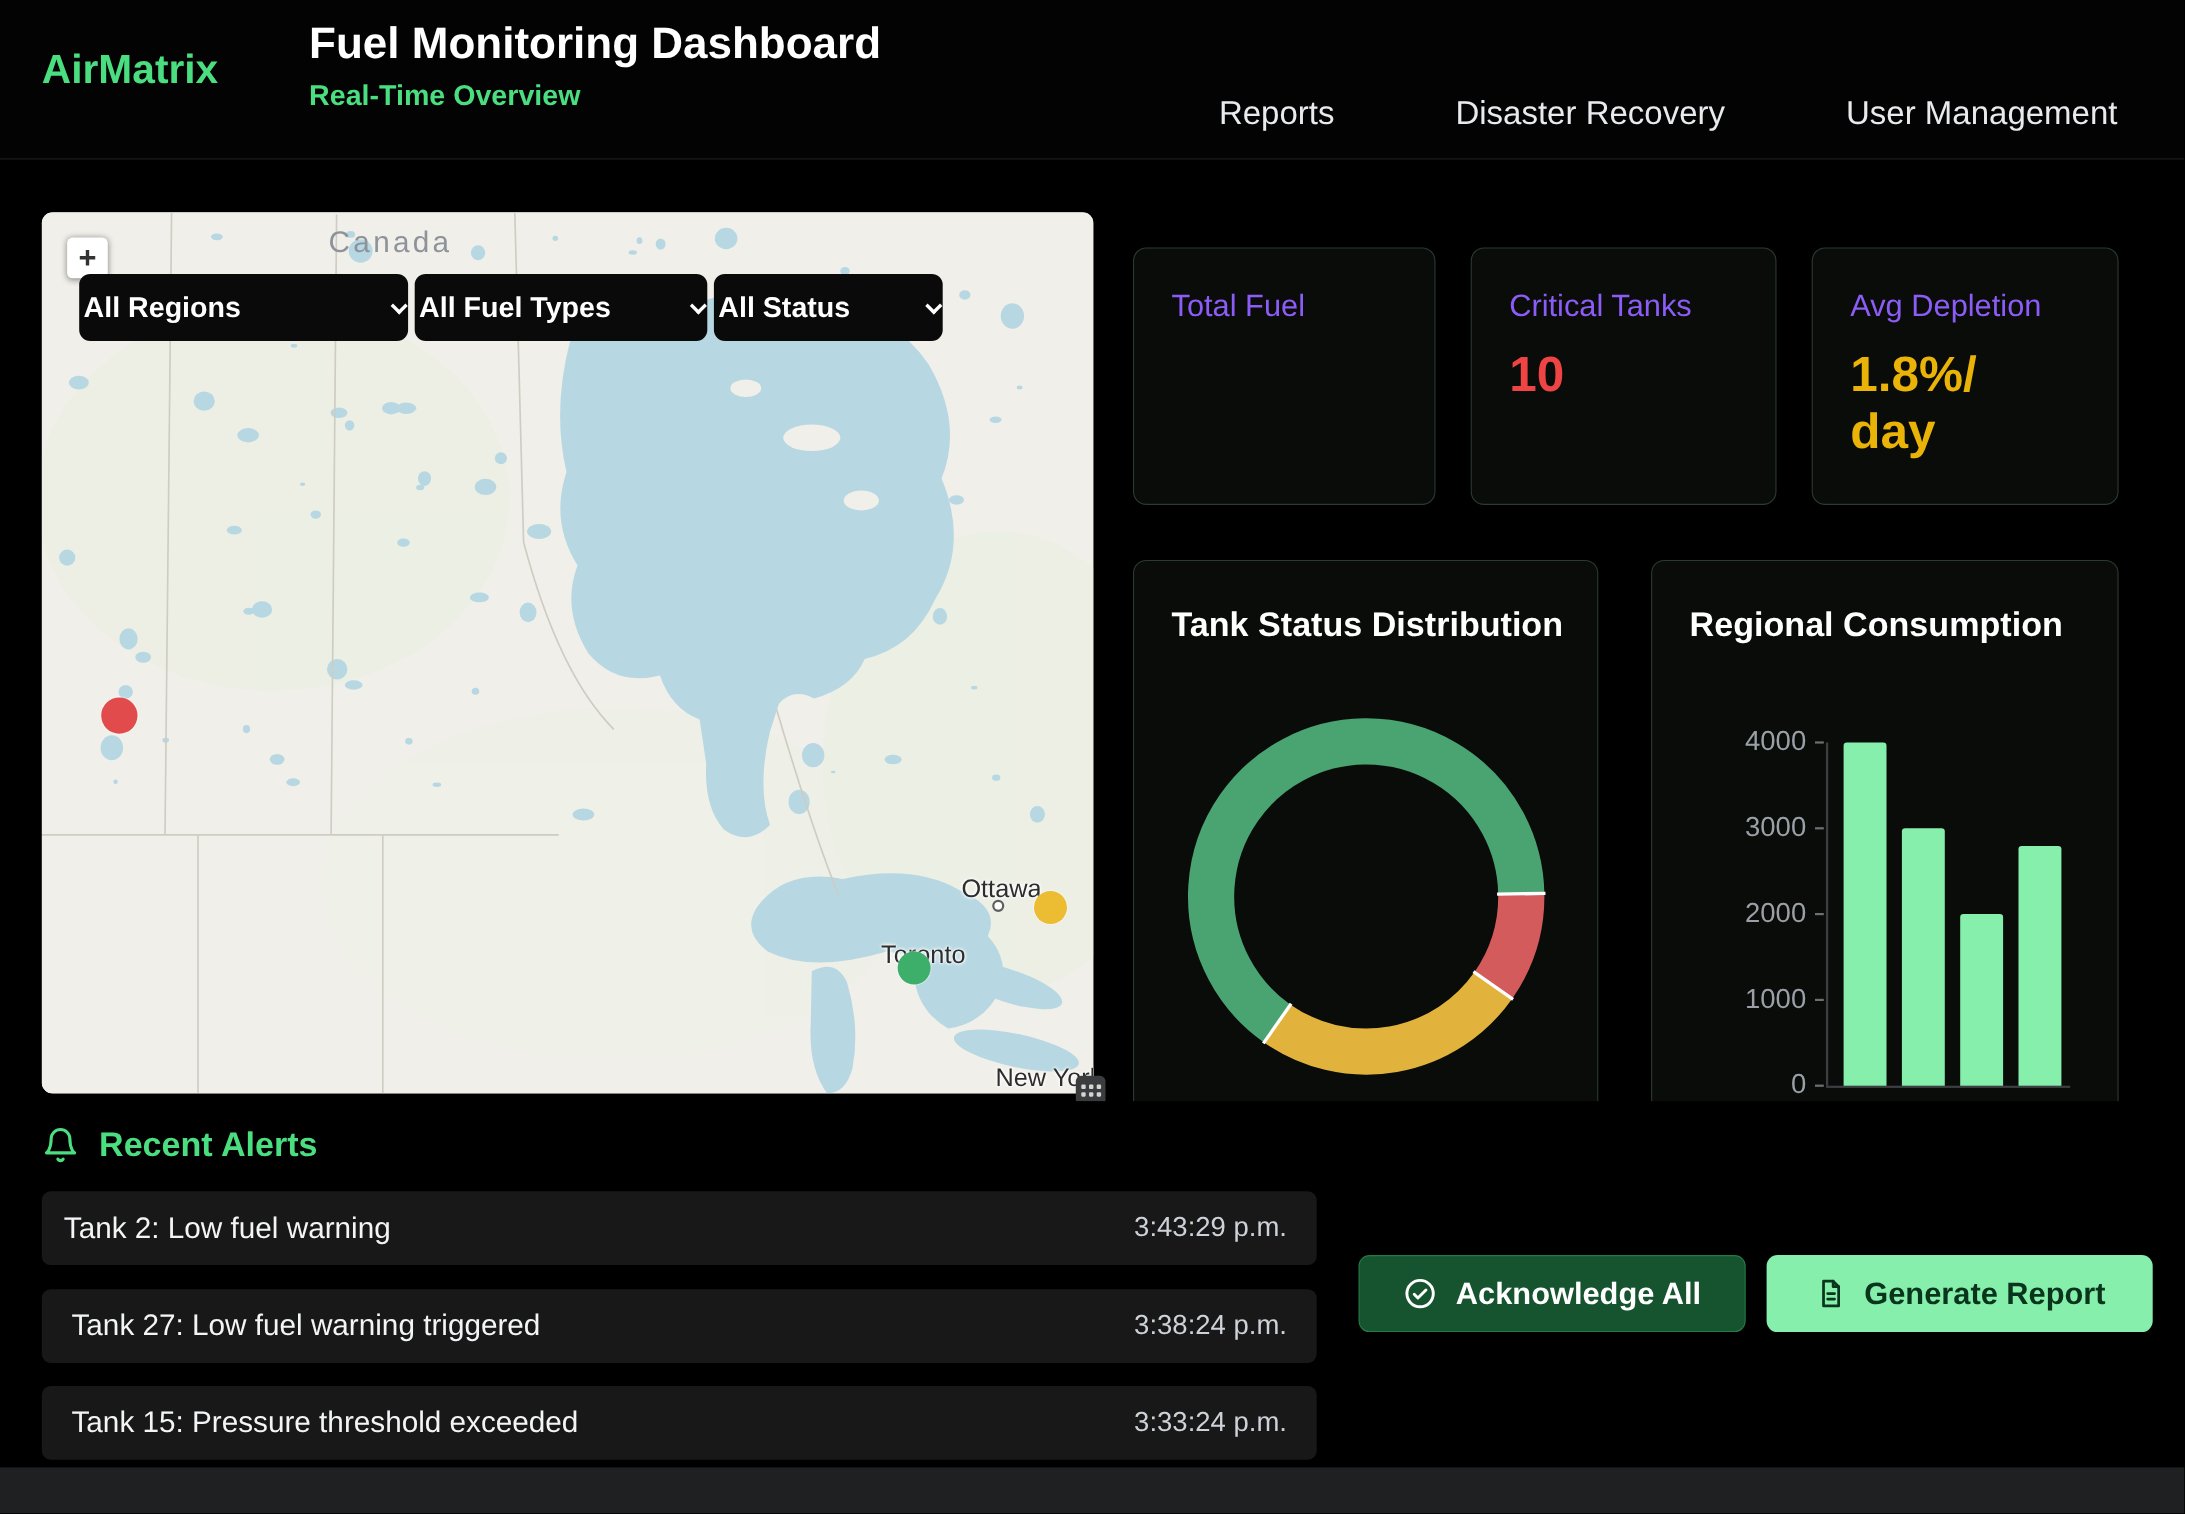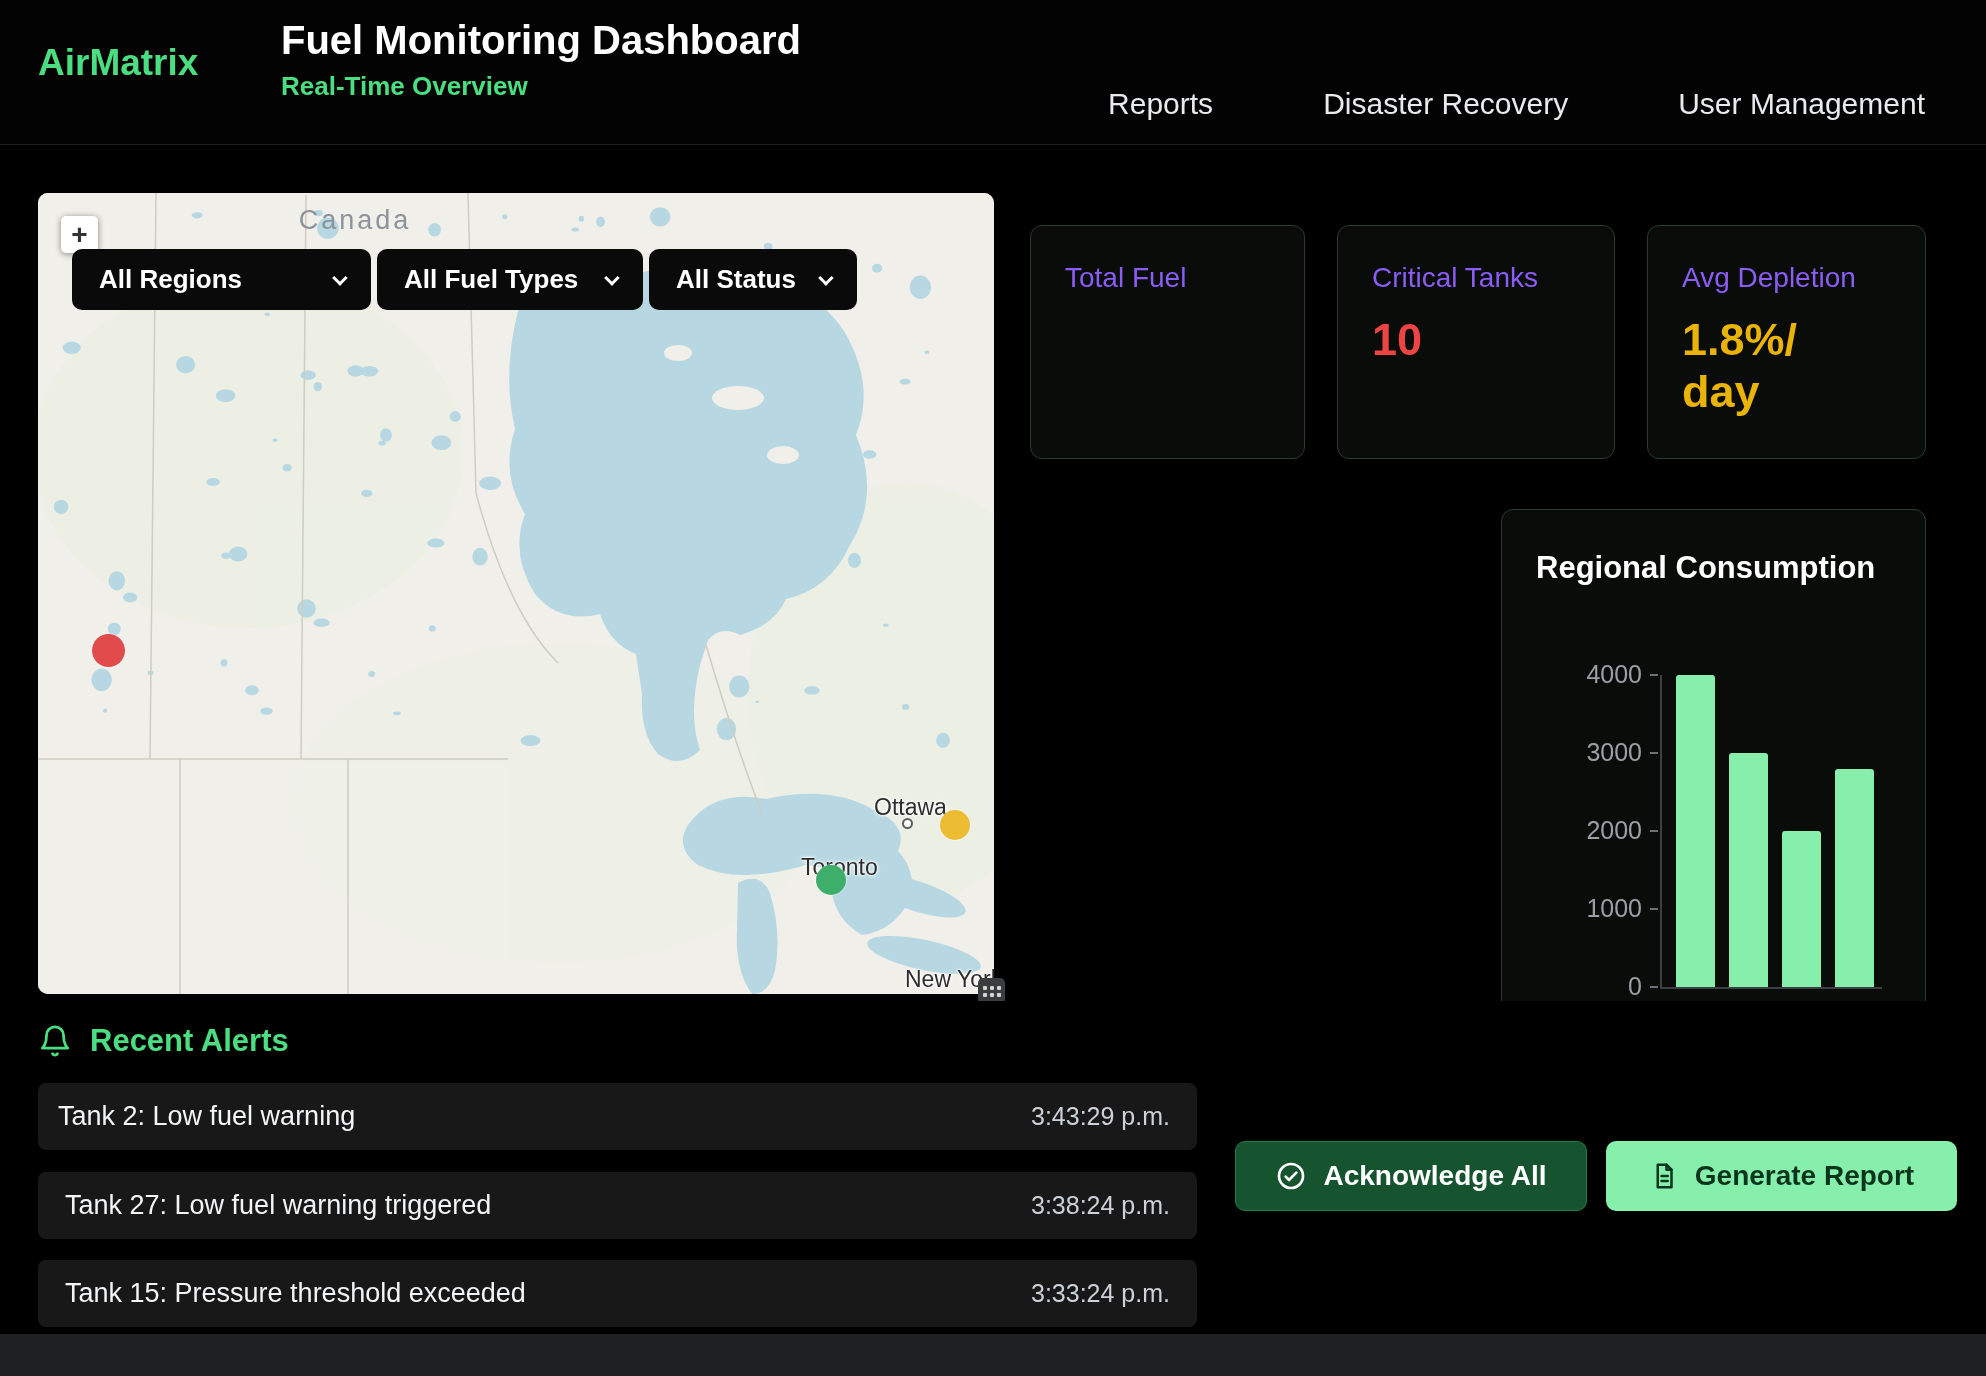--- a/index.html
+++ b/index.html
@@ -23,21 +23,21 @@
   
   .map-panel { position:absolute; left:38px; top:193px; width:956px; height:801px;
     border-radius:10px; overflow:hidden; background:#f1efe9; }
   .map-svg { position:absolute; inset:0; width:100%; height:100%; }
   .zoom-btn { position:absolute; left:23px; top:23px; width:37px; height:37px; background:#fff;
     border-radius:5px; box-shadow:0 1px 6px rgba(0,0,0,.45); display:flex; align-items:center;
     justify-content:center; font-size:28px; font-weight:bold; color:#333; cursor:pointer; z-index:2; }
   .filters { position:absolute; left:34px; top:56px; display:flex; gap:6px; z-index:3; }
   .filter { height:61px; background:#0a0a0a; border-radius:10px; color:#fff; font-weight:bold;
     font-size:26px; display:flex; align-items:center; justify-content:space-between;
-    padding:0 27px; cursor:pointer; }
+    padding:0 4px; cursor:pointer; }
   .chev { width:11px; height:11px; border-right:3px solid #fff; border-bottom:3px solid #fff;
     transform:rotate(45deg) translateY(-2px); margin-left:16px; }
   .country-label { position:absolute; left:317px; top:12px; transform:translateX(-50%);
     color:#8d939a; font-size:27px; letter-spacing:3px; }
   .city-label { position:absolute; color:#2d2d2d; font-size:23px;
     text-shadow:0 0 2px #fff,0 0 3px #fff,0 0 4px #fff; white-space:nowrap; }
   .city-ring { position:absolute; width:11px; height:11px; border:2.5px solid #5f5f5f;
     border-radius:50%; background:#fdfdfd; }
   .site-marker { position:absolute; border-radius:50%; cursor:pointer; box-shadow:0 0 0 1px rgba(255,255,255,.35); }
   .grip { position:absolute; left:978px; top:978px; width:27px; height:27px; background:#3a3c3e;
@@ -259,20 +259,31 @@
   <div class="stat-card" style="left:1337px; width:278px;">
     <div class="stat-label">Critical Tanks</div>
     <div class="stat-value" style="color: rgb(239, 68, 68);">10</div>
   </div>
   <div class="stat-card" style="left:1647px; width:279px;">
     <div class="stat-label">Avg Depletion</div>
     <div class="stat-value" style="color: rgb(234, 179, 8);">1.8%/
 day</div>
   </div>
 
+  <div class="chart-card" style="left:1030px; width:423px;">
+    <div class="chart-title">Tank Status Distribution</div>
+    <svg id="donut-svg" width="340" height="340" viewBox="0 0 340 340">
+        <path d="M 89.12572247450254 285.5004382447479 A 141 141 0 1 1 310.9785250170512 167.5392106923429" stroke="#4aa471" stroke-width="42" fill="none"></path>
+        <path d="M 310.9785250170512 167.5392106923429 A 141 141 0 0 1 285.50043824474784 250.8742775254975" stroke="#d45b5b" stroke-width="42" fill="none"></path>
+        <path d="M 285.50043824474784 250.8742775254975 A 141 141 0 0 1 89.12572247450262 285.5004382447479" stroke="#e2b33c" stroke-width="42" fill="none"></path>
+        <line x1="101.74440407422554" y1="267.4790932703901" x2="76.50704087477953" y2="303.5217832191057" stroke="#ffffff" stroke-width="3"></line>
+        <line x1="288.98187572361053" y1="167.92316363396316" x2="332.97517431049175" y2="167.15525775072263" stroke="#ffffff" stroke-width="3"></line>
+        <line x1="267.47909327039" y1="238.2555959257745" x2="303.52178321910566" y2="263.4929591252205" stroke="#ffffff" stroke-width="3"></line>
+      </svg>
+  </div>
 
   <div class="chart-card" style="left:1501px; width:425px;">
     <div class="chart-title">Regional Consumption</div>
     <div id="bars-plot">
       <div class="axis-y"></div>
       <div class="axis-x"></div>
     <div class="ytick-label" style="top: 297px;">0</div>
         <div class="ytick-mark" style="top: 311px;"></div>
         <div class="ytick-label" style="top: 219px;">1000</div>
         <div class="ytick-mark" style="top: 233px;"></div>

